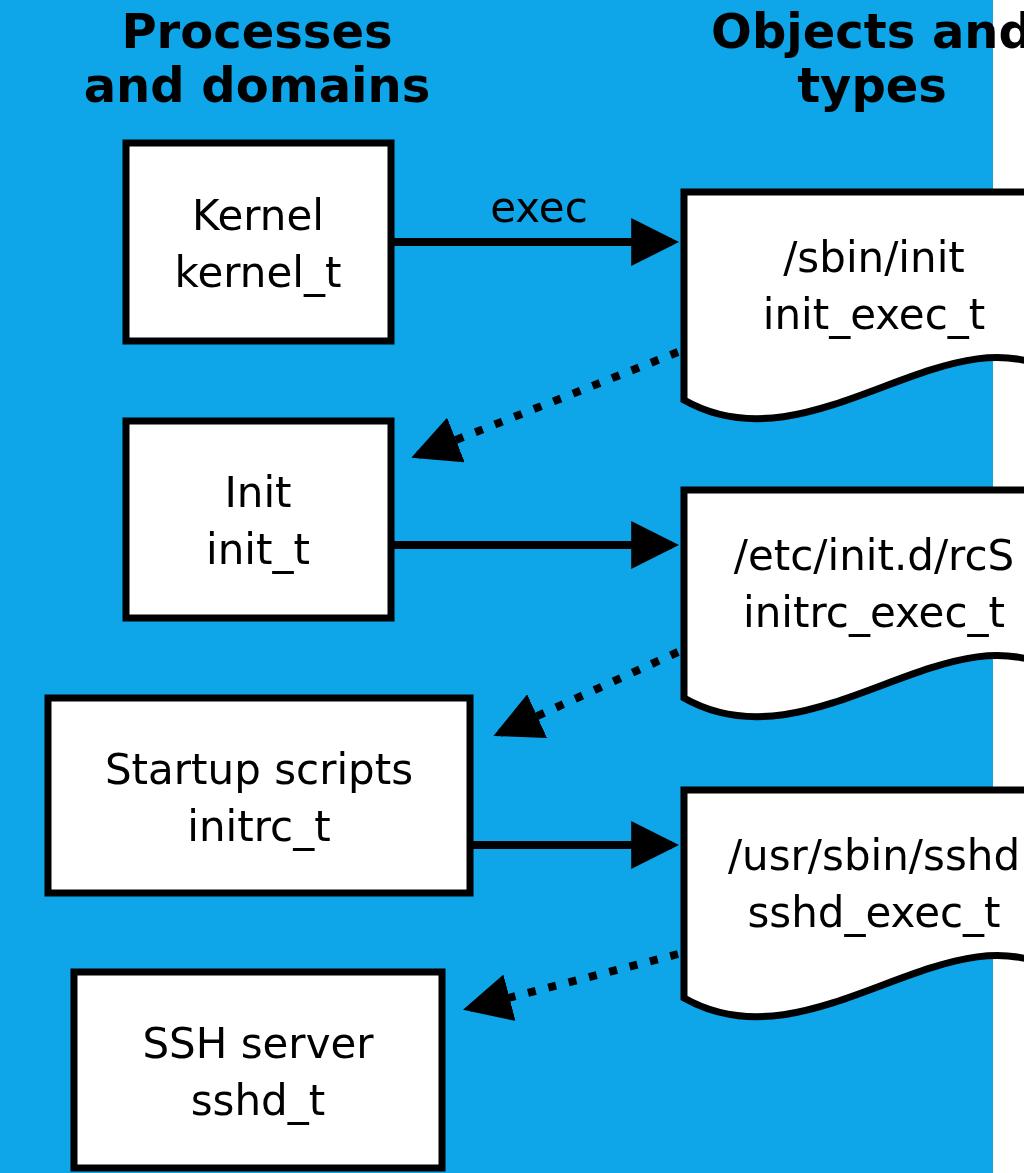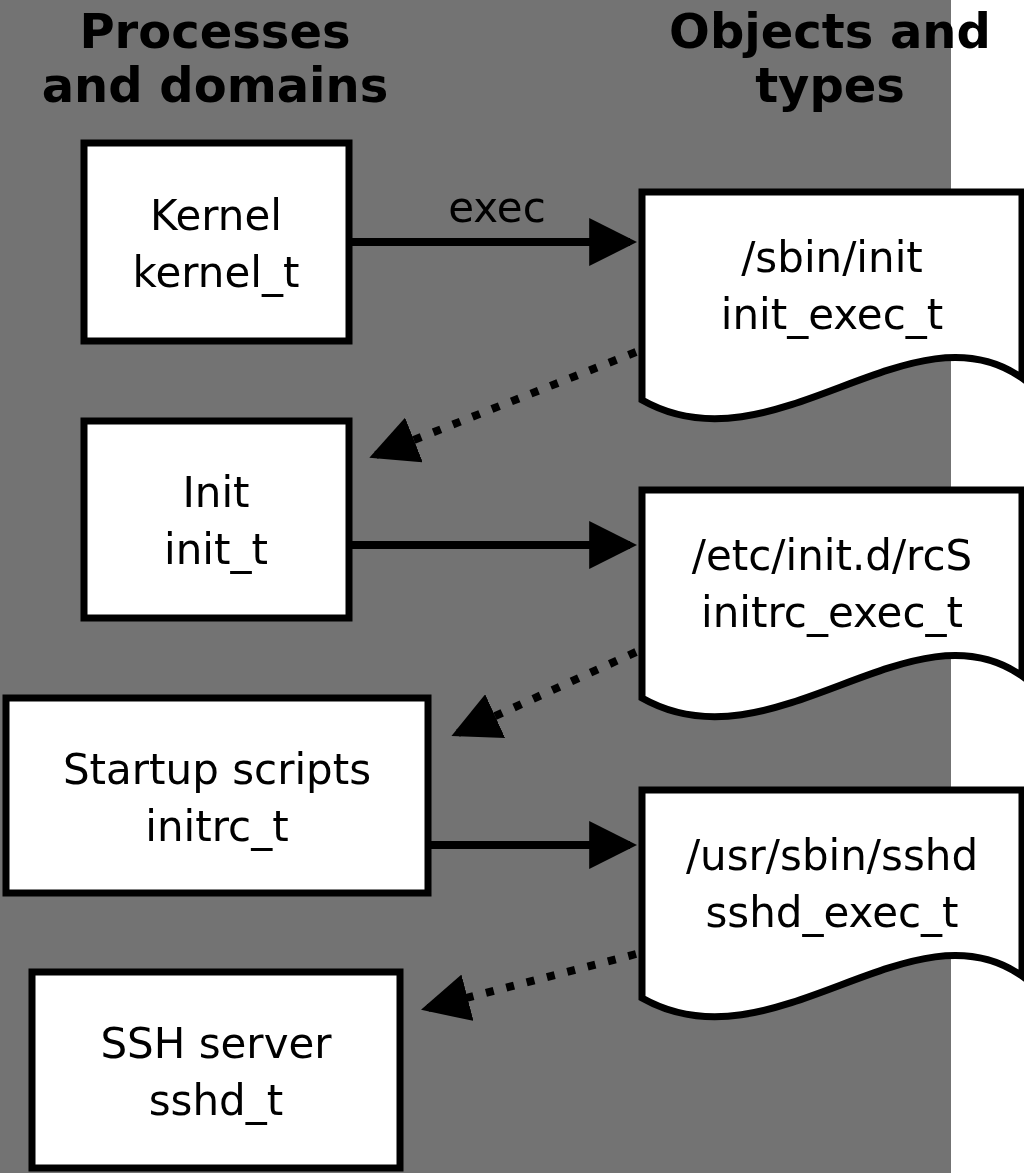--- a/index.html
+++ b/index.html
@@ -4,22 +4,23 @@
 <style>
   html, body {
     margin: 0;
     padding: 0;
     background: #ffffff;
   }
   .canvas {
     width: 951px;
     height: 1173px;
     position: relative;
-    background: #737373;
+    background: #0ea5e9;
     font-family: "DejaVu Sans", sans-serif;
+    padding-left: 42px;
   }
   svg { display: block; }
   .shape {
     fill: #ffffff;
     stroke: #000000;
     stroke-width: 7;
   }
   .solid-line {
     stroke: #000000;
     stroke-width: 8;

